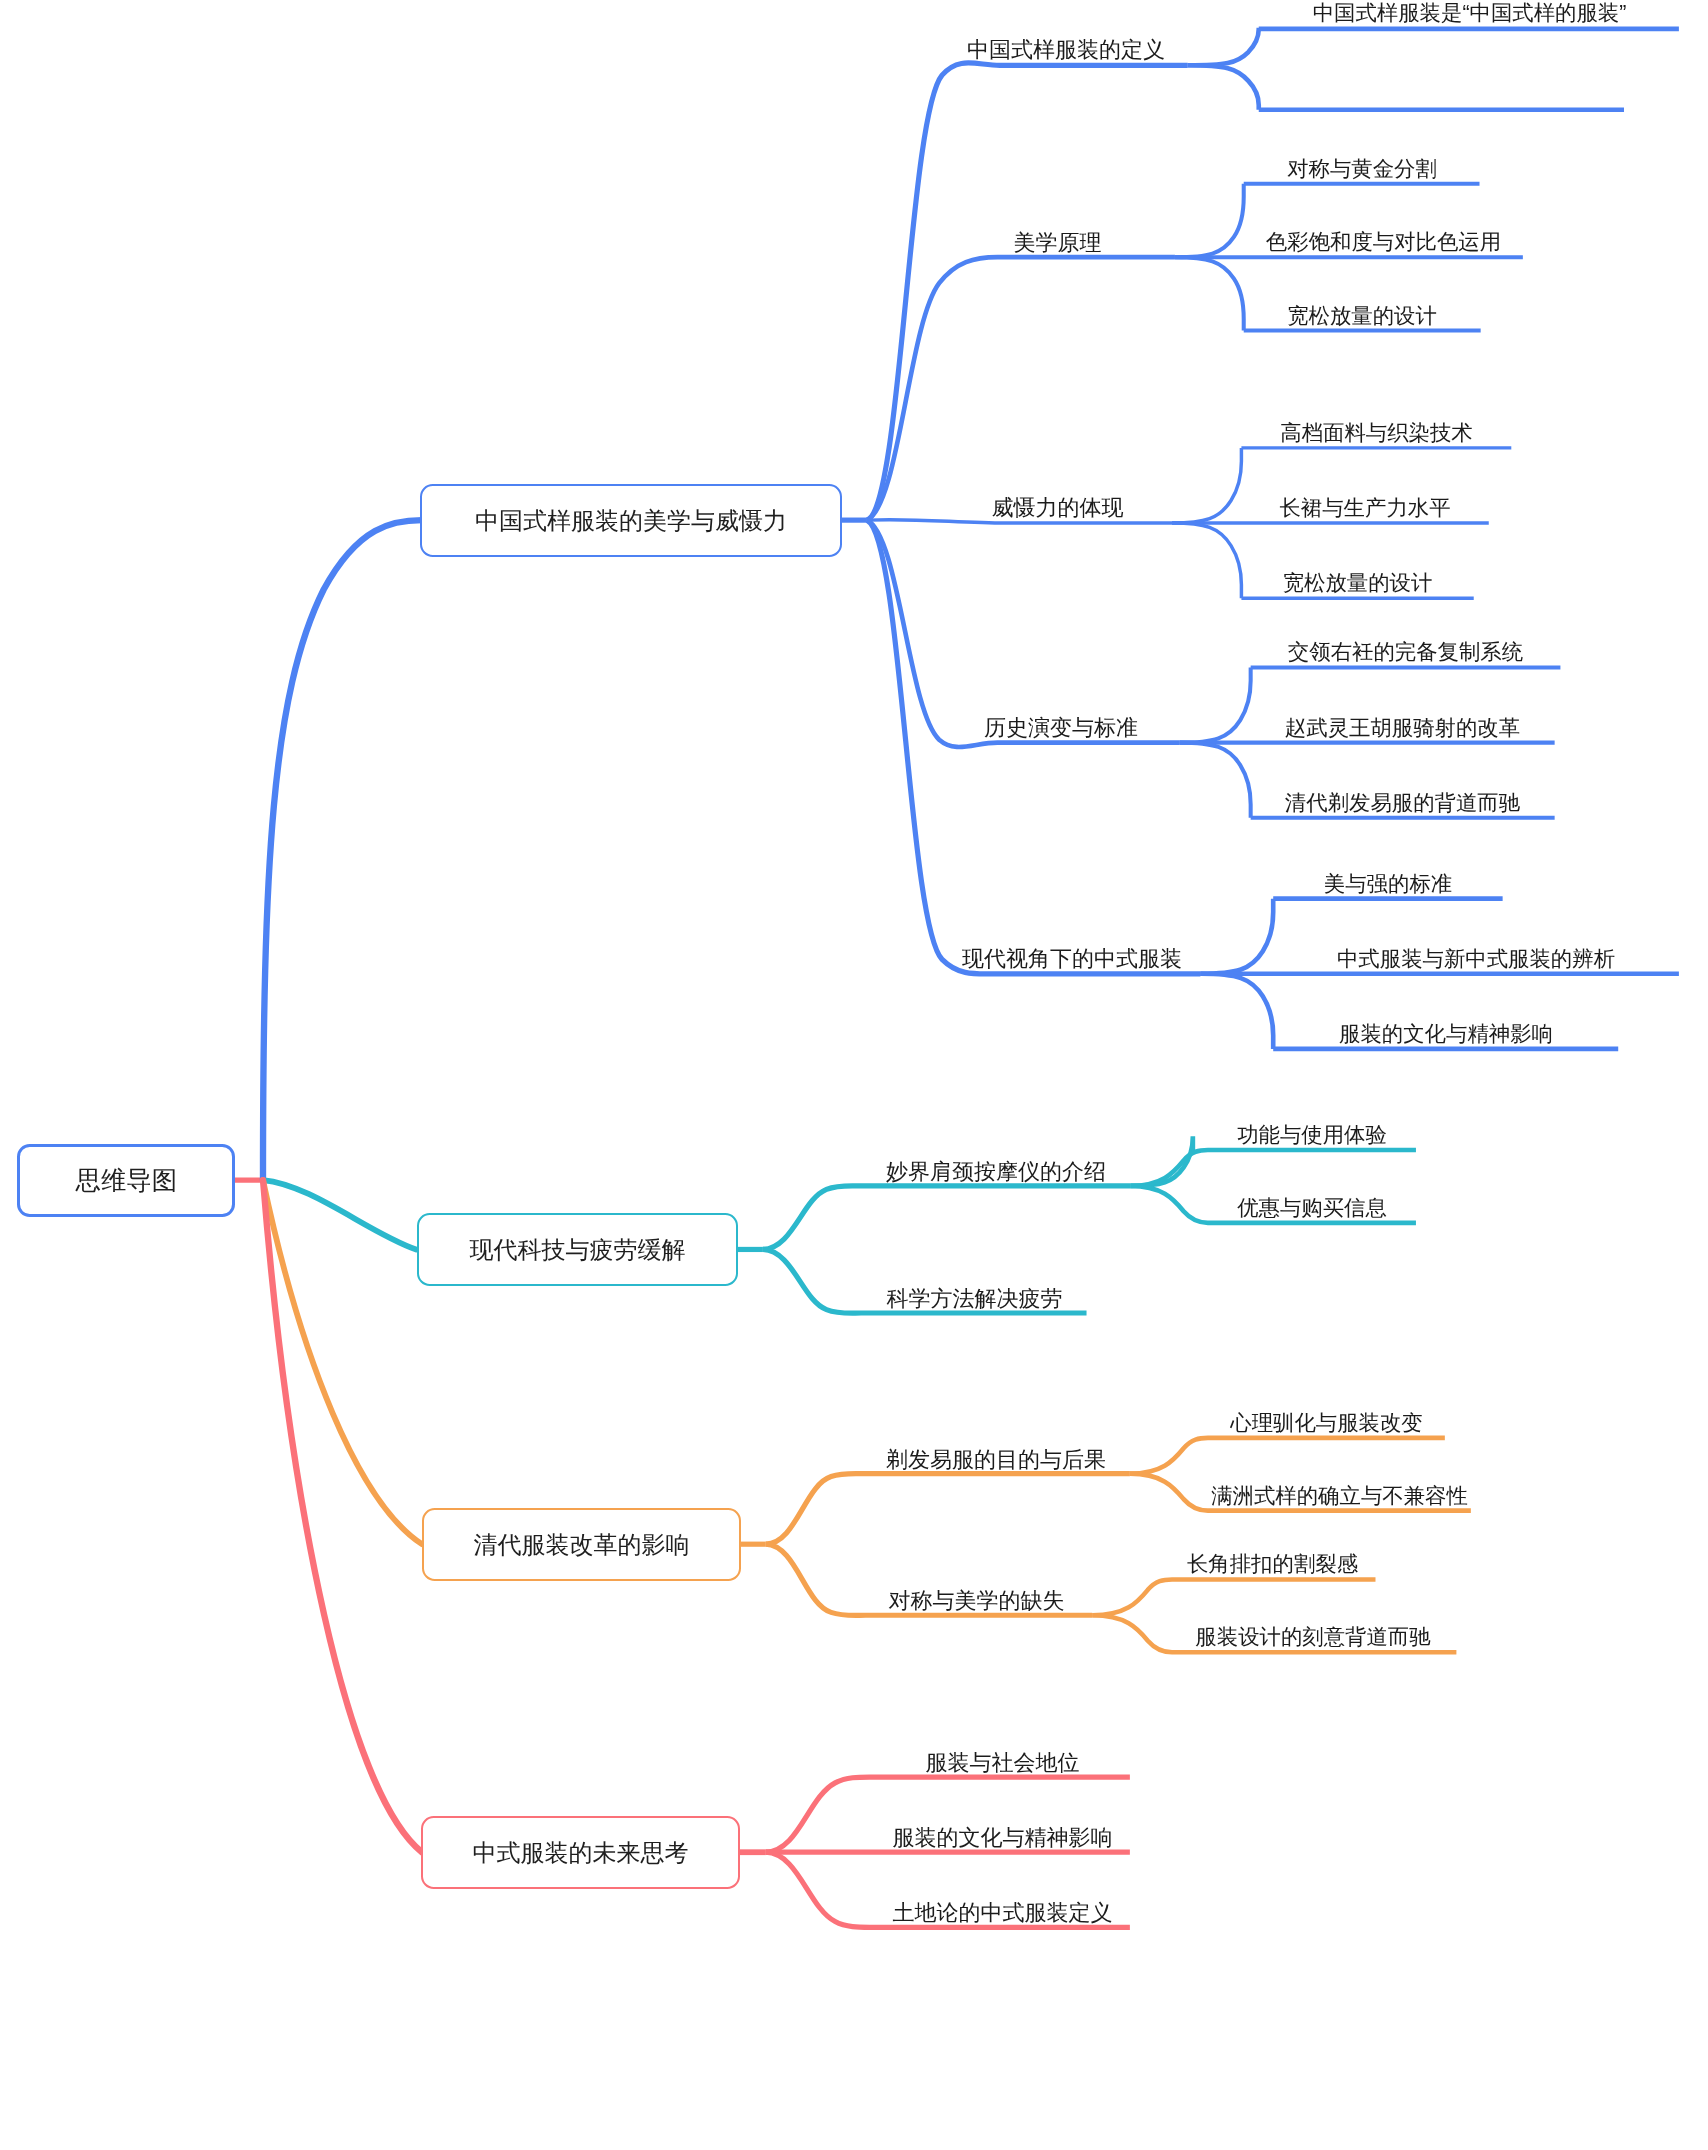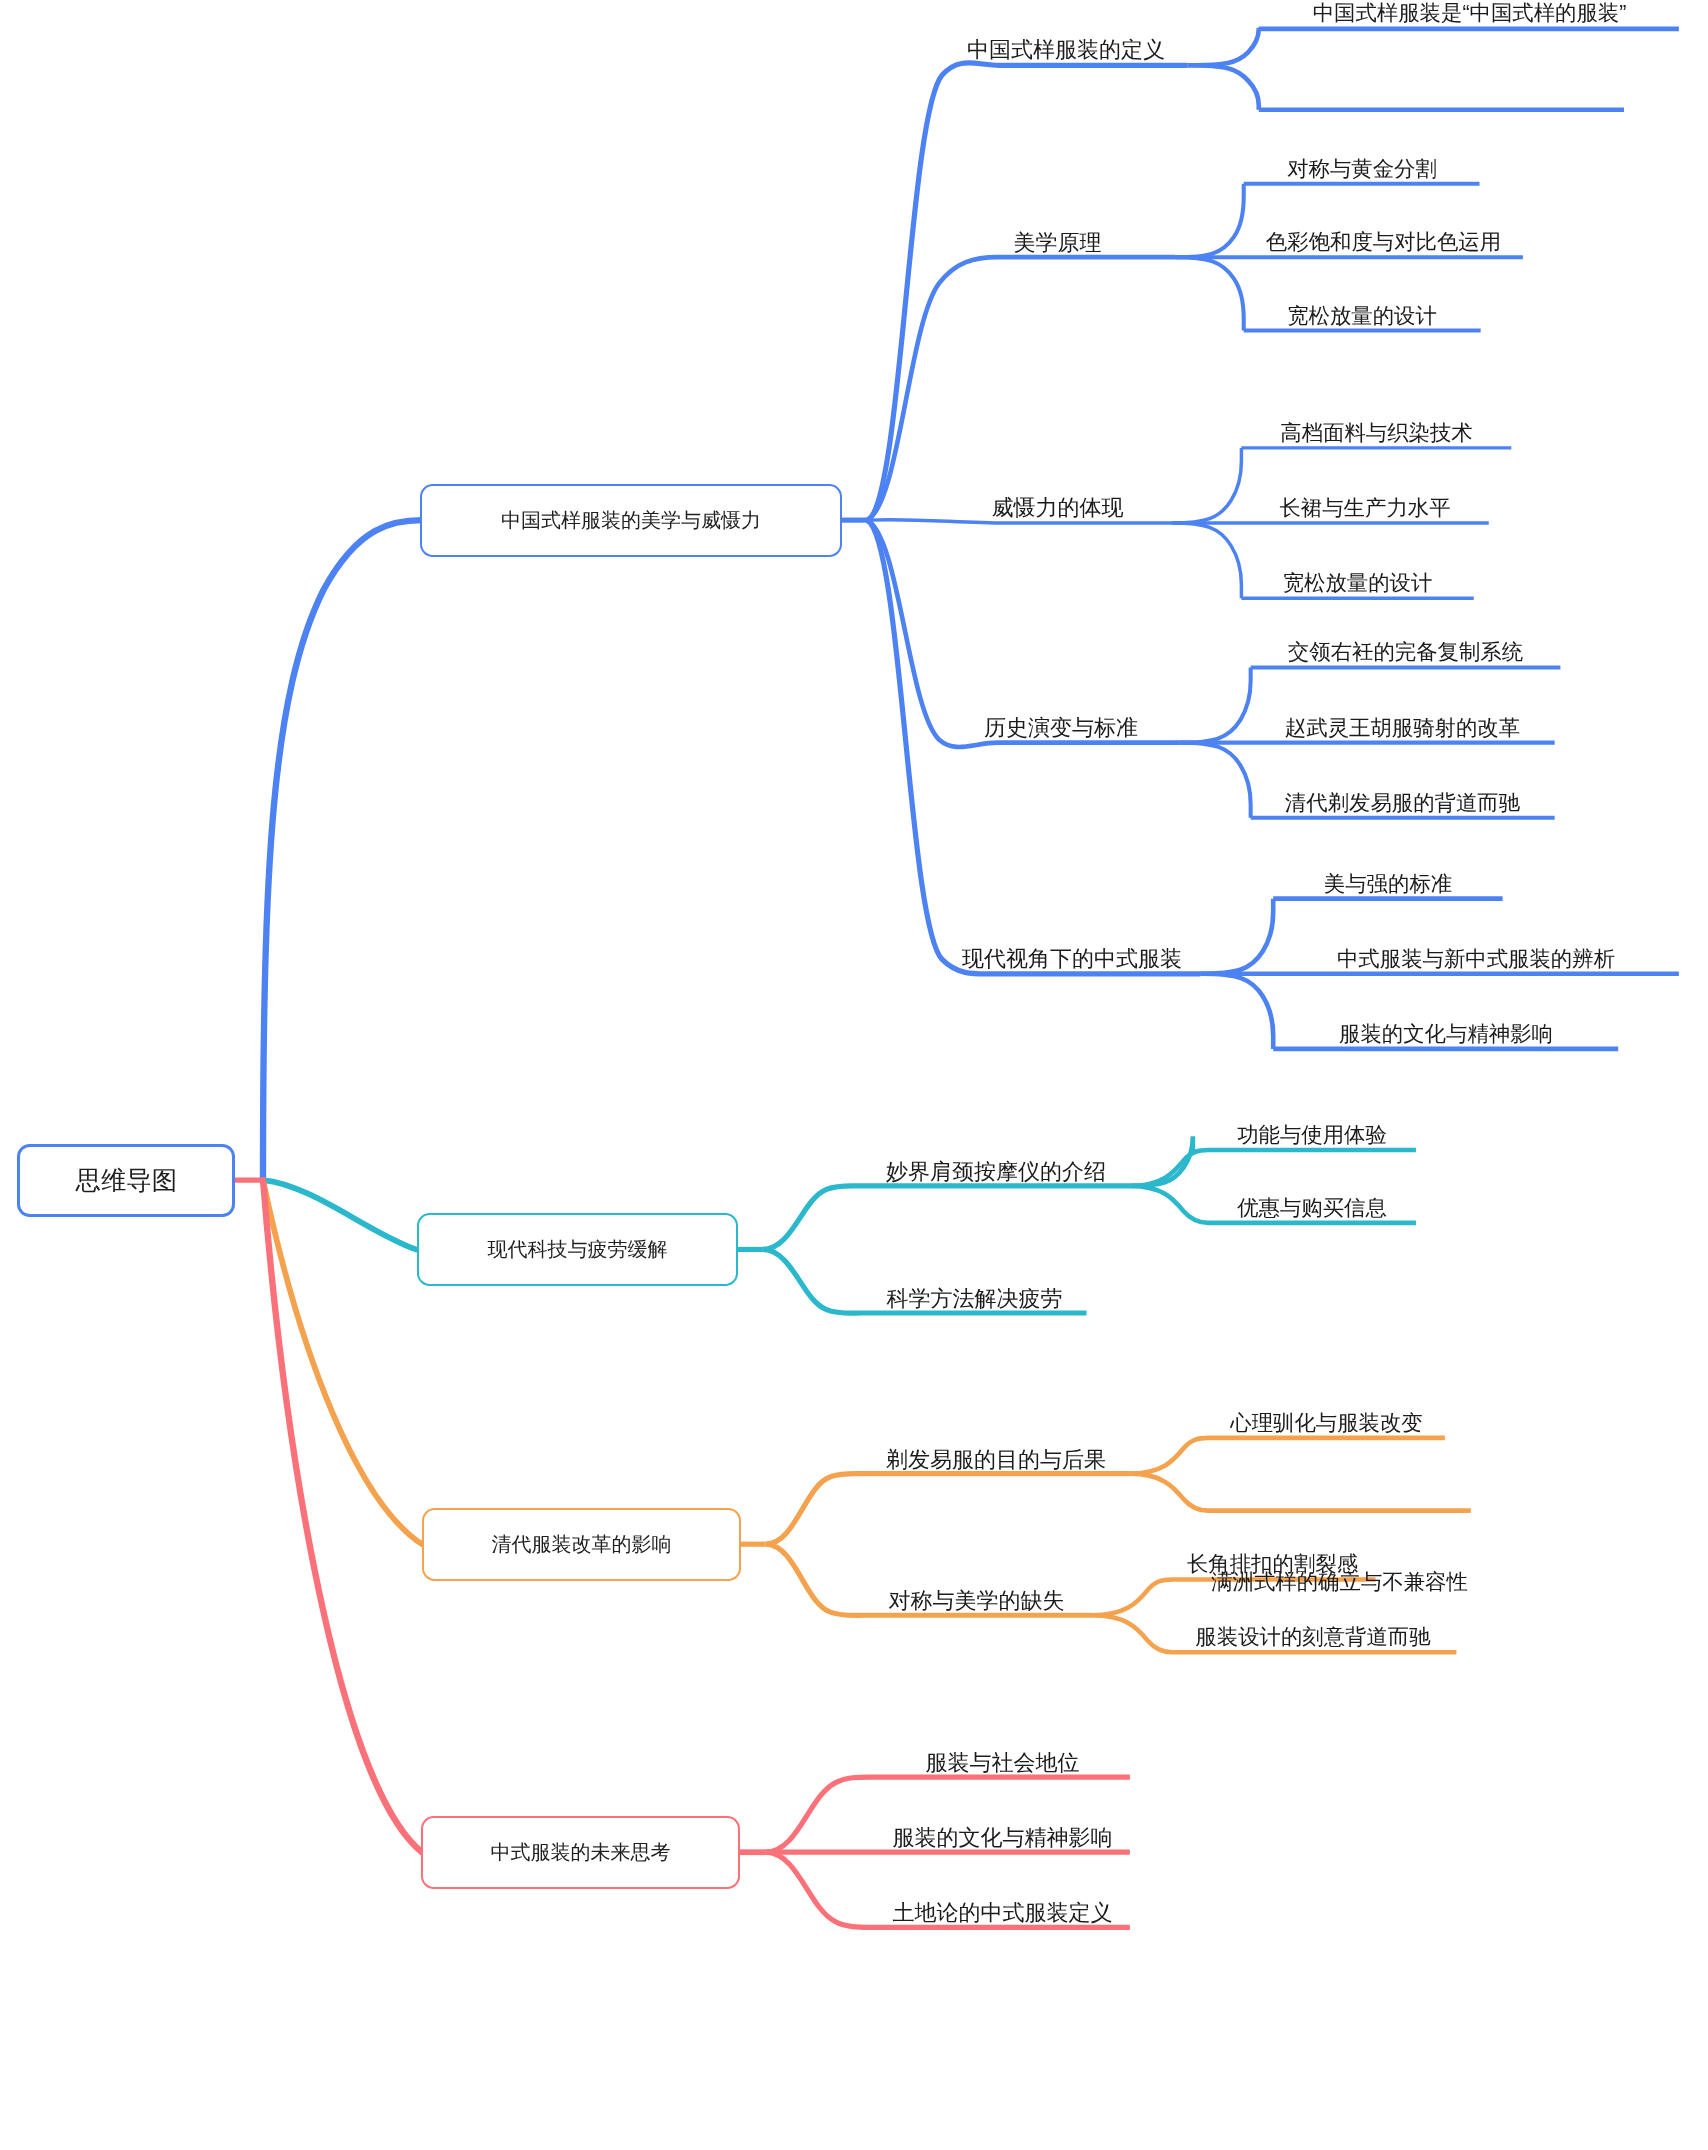--- a/index.html
+++ b/index.html
@@ -37,21 +37,21 @@
     display: flex;
     align-items: center;
     justify-content: center;
     padding: 0 17.3px;
   }
   .root {
     font-size: 25.4px;
     border-width: 3.5px;
   }
   .branch {
-    font-size: 20px;
+    font-size: 24px;
   }
   
   .plain {
     font-size: 22px;
     display: flex;
     align-items: flex-end;
     justify-content: center;
     line-height: 1.1;
     color: #1b1b1b;
   }
@@ -262,21 +262,21 @@
 
   <div class="node plain lvl2" style="left:861px; top:1430px; width:270px; height:42px;">
     <span>剃发易服的目的与后果</span>
   </div>
   <div class="node plain lvl2" style="left:861px; top:1571px; width:231px; height:42px;">
     <span>对称与美学的缺失</span>
   </div>
   <div class="node plain lvl3" style="left:1208px; top:1394px; width:237px; height:42px;">
     <span>心理驯化与服装改变</span>
   </div>
-  <div class="node plain lvl3" style="left:1208px; top:1553px; width:263px; height:42px;justify-content:center;">
+  <div class="node plain lvl3" style="left:1208px; top:1467px; width:263px; height:42px;justify-content:center;">
     <span>满洲式样的确立与不兼容性</span>
   </div>
   <div class="node plain lvl3" style="left:1170px; top:1535px; width:205px; height:42px;">
     <span>长角排扣的割裂感</span>
   </div>
   <div class="node plain lvl3" style="left:1170px; top:1608px; width:286px; height:42px;">
     <span>服装设计的刻意背道而驰</span>
   </div>
 
   <div class="node boxed branch" style="left:421px; top:1816px; width:319px; height:73px; border-color:#fb7179;">

